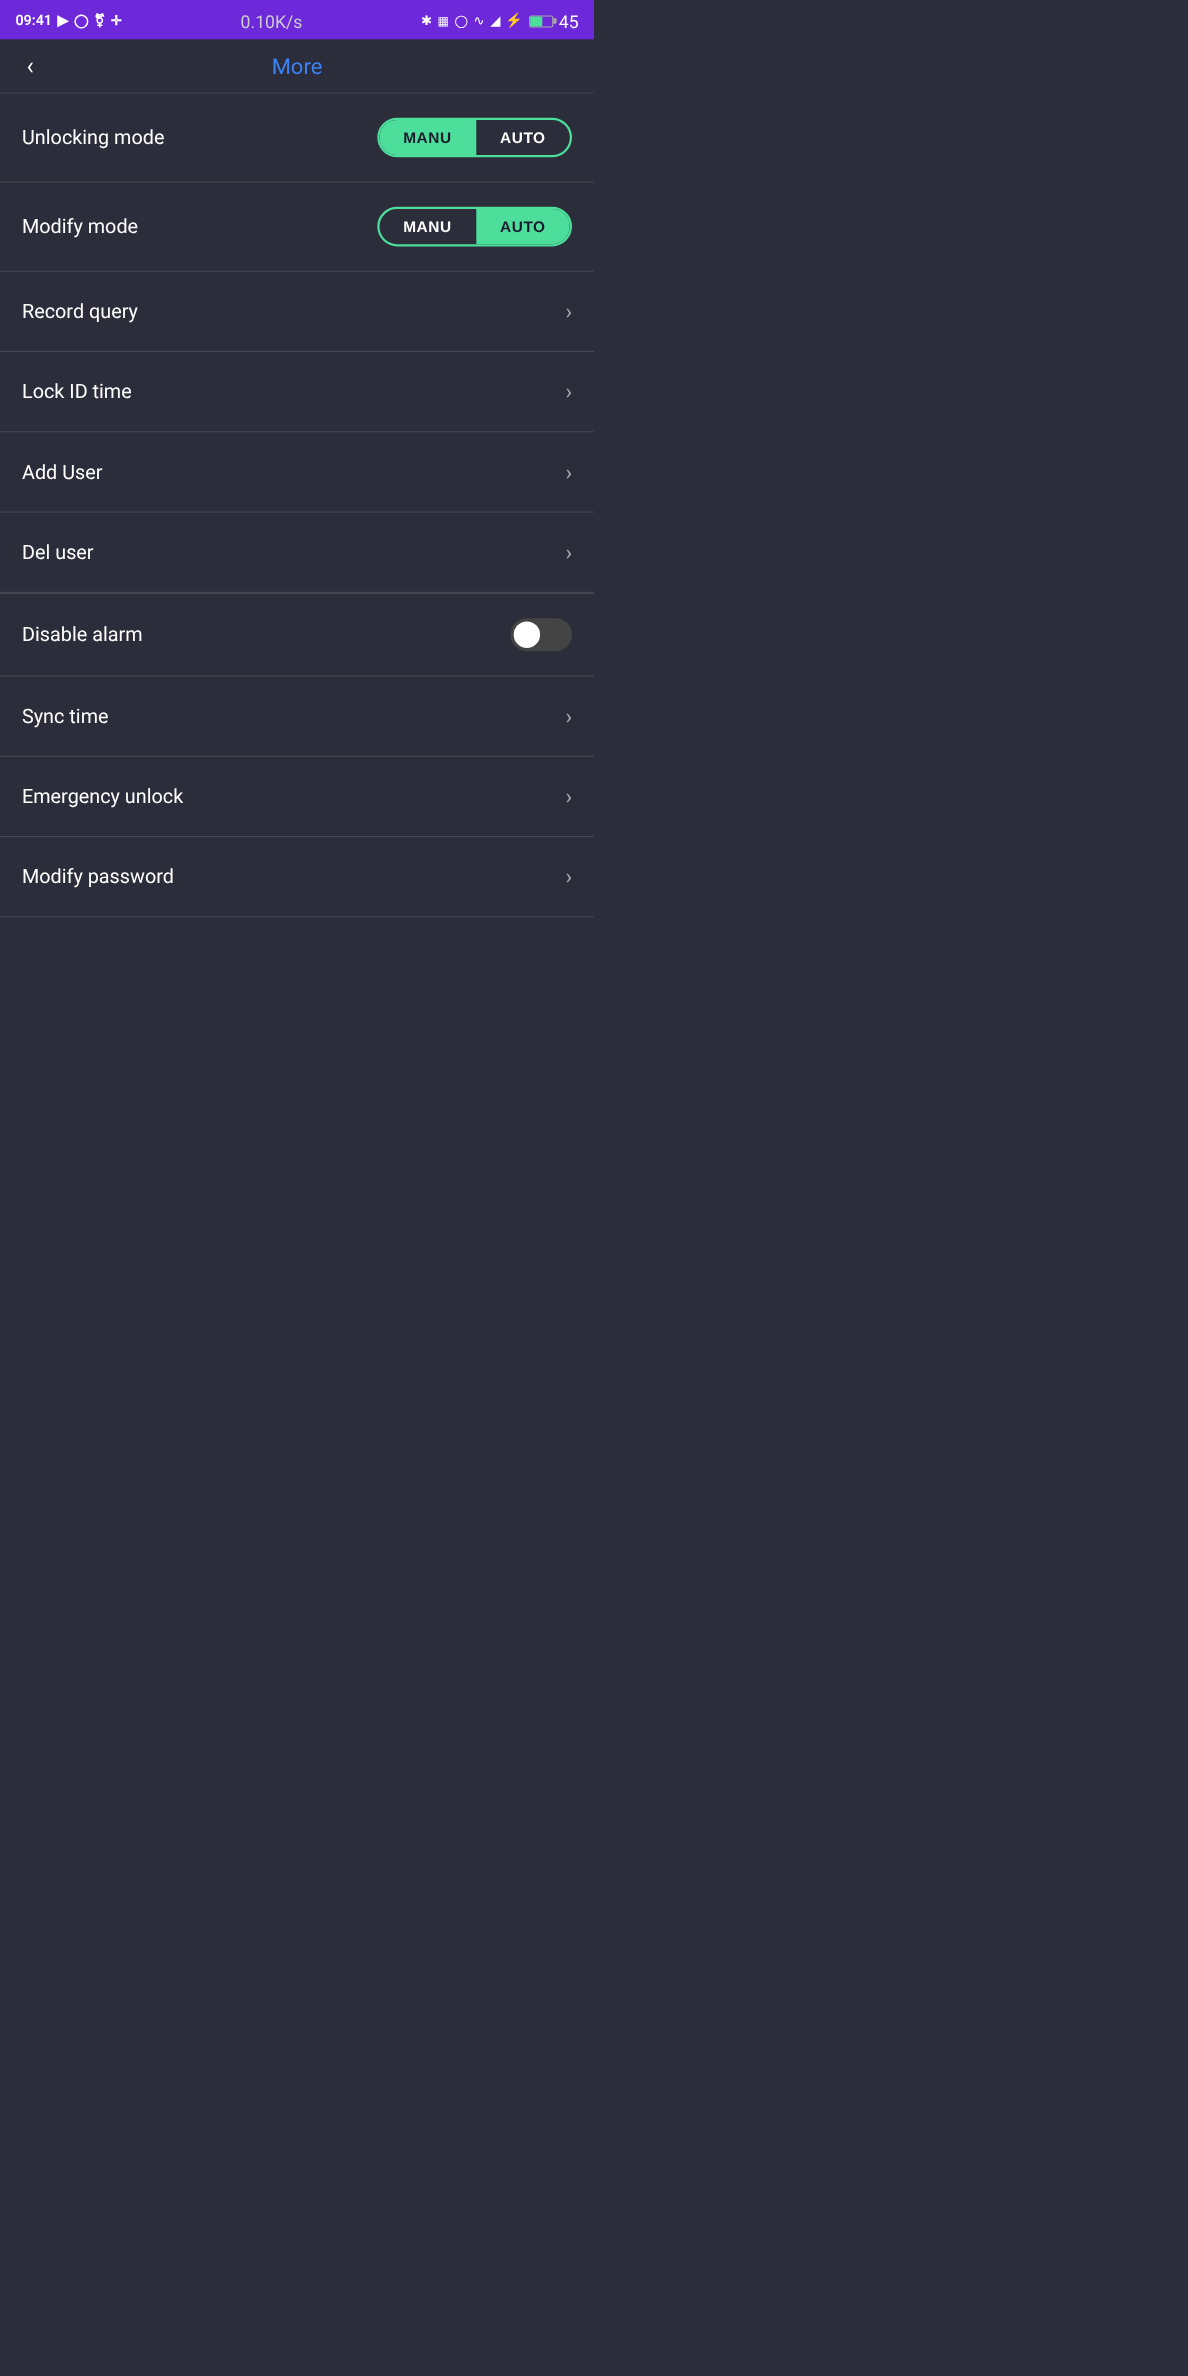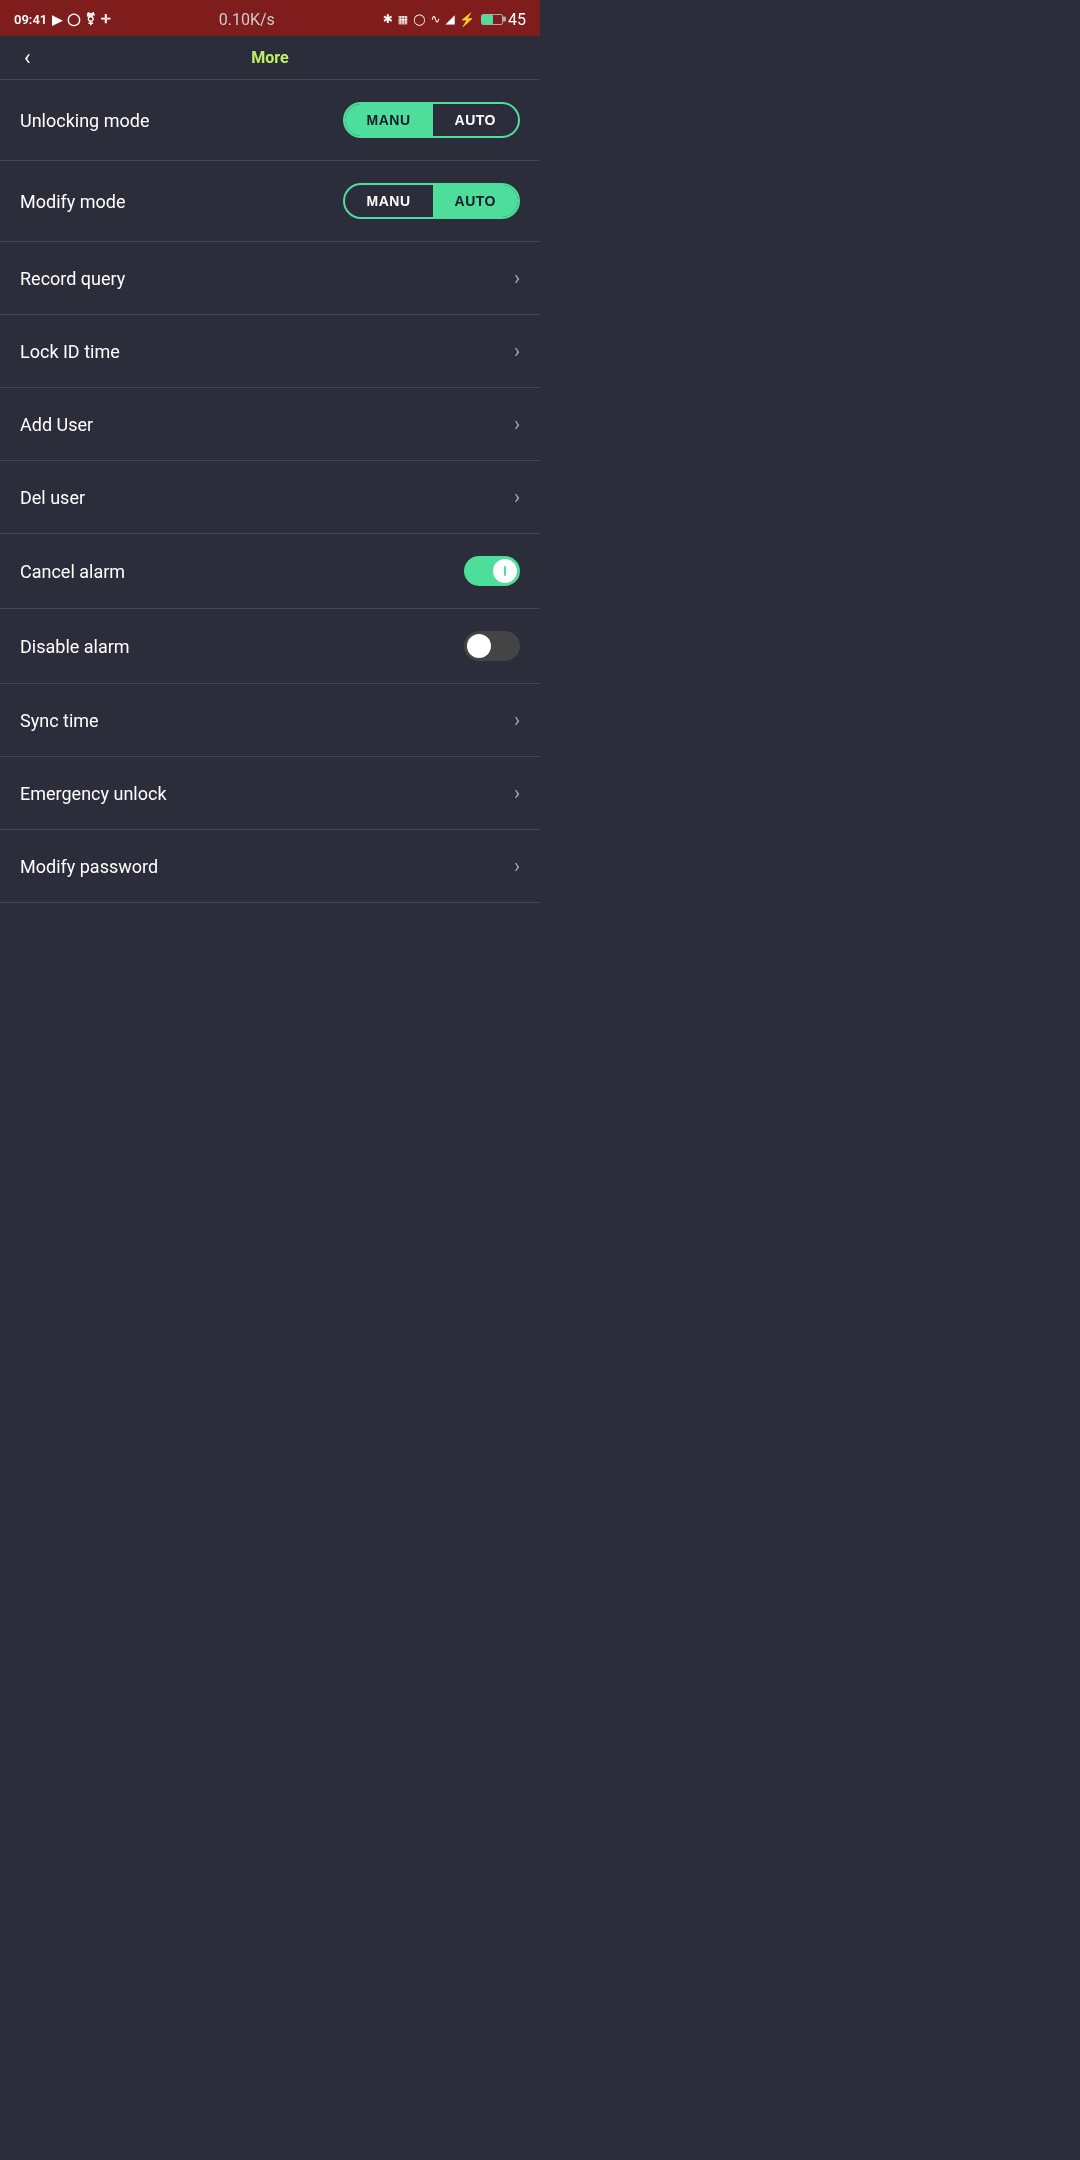--- a/index.html
+++ b/index.html
@@ -13,21 +13,21 @@
       color: #ffffff;
       font-size: 16px;
     }
 
     
     .status-bar {
       display: flex;
       justify-content: space-between;
       align-items: center;
       padding: 6px 14px 4px 14px;
-      background: #7f1d1d;
+      background: #6d28d9;
       height: 36px;
     }
     .status-left {
       display: flex;
       align-items: center;
       gap: 5px;
       font-size: 13px;
       font-weight: 600;
     }
     .status-right {
@@ -77,23 +77,23 @@
     }
     .back-btn {
       position: absolute;
       left: 16px;
       font-size: 22px;
       color: #ffffff;
       cursor: pointer;
       padding: 4px 8px;
     }
     .nav-title {
-      font-size: 16px;
-      font-weight: 700;
-      color: #bef264;
+      font-size: 20px;
+      font-weight: 400;
+      color: #3b82f6;
     }
 
     
     .divider {
       height: 1px;
       background: rgba(255,255,255,0.12);
       margin: 0;
     }
 
     
@@ -282,33 +282,20 @@
   <div class="divider"></div>
 
   <div class="settings-row">
     <span class="row-label">Del user</span>
     <div class="row-right">
       <span class="chevron">›</span>
     </div>
   </div>
   <div class="divider"></div>
 
-  <div class="settings-row">
-    <span class="row-label">Cancel alarm</span>
-    <div class="row-right">
-      <label class="toggle-switch">
-        <input type="checkbox" checked="" style="">
-        <div class="toggle-track on">
-          <div class="toggle-thumb on">
-            <div class="inner-bar"></div>
-          </div>
-        </div>
-      </label>
-    </div>
-  </div>
   <div class="divider"></div>
 
   <div class="settings-row">
     <span class="row-label">Disable alarm</span>
     <div class="row-right">
       <label class="toggle-switch">
         <input type="checkbox" style="">
         <div class="toggle-track off">
           <div class="toggle-thumb off"></div>
         </div>

